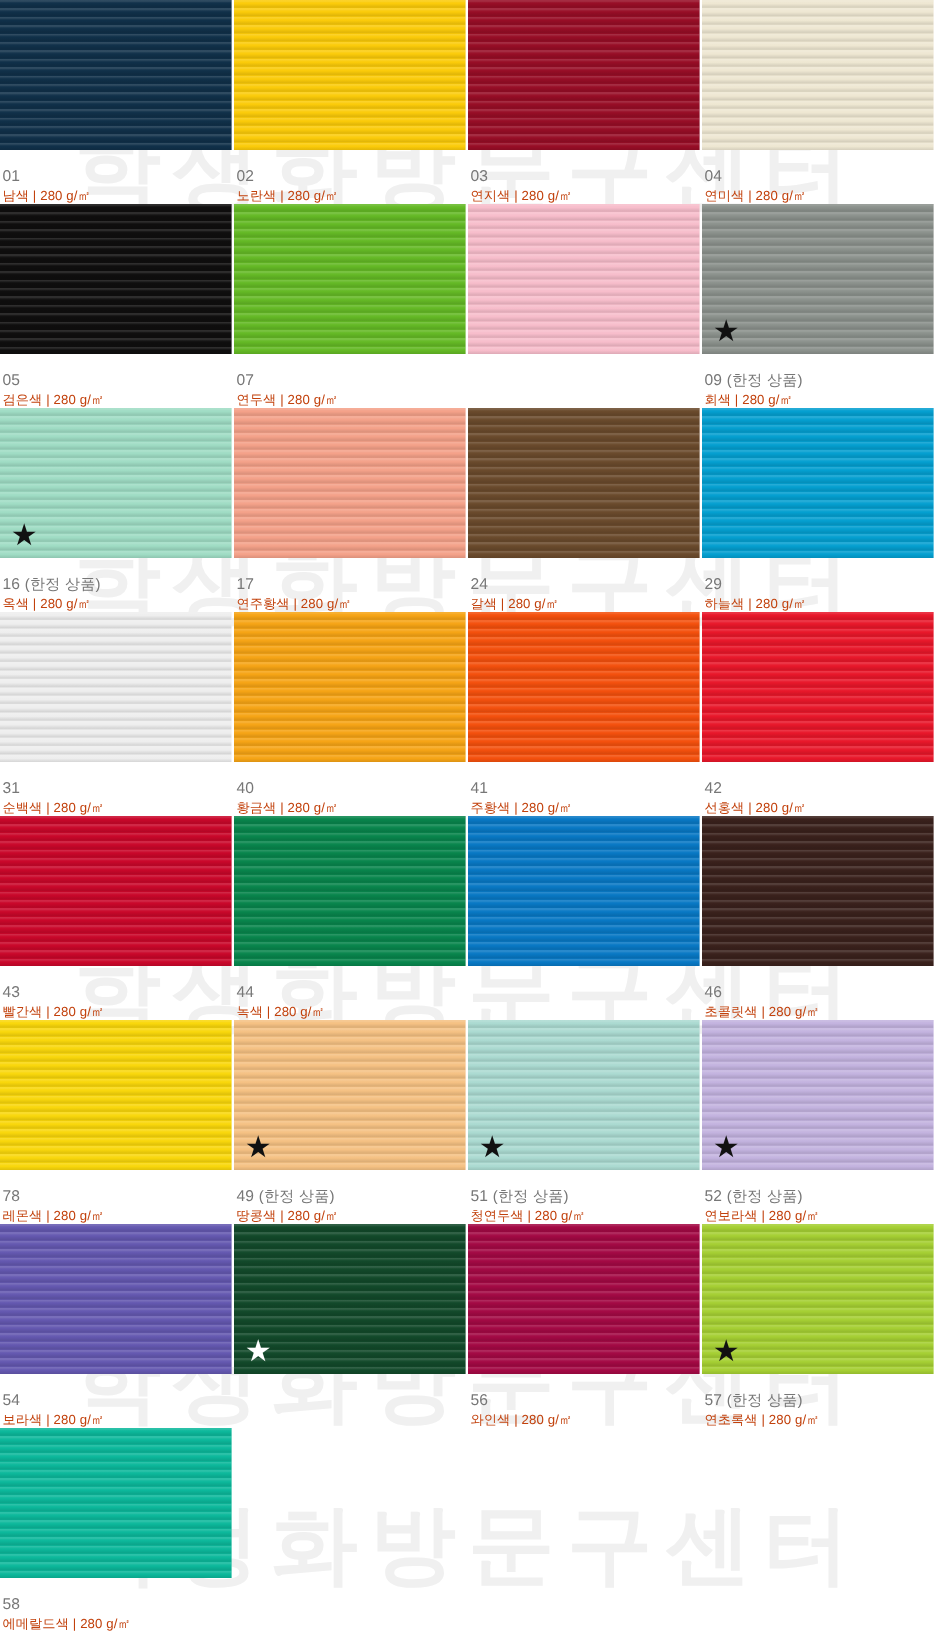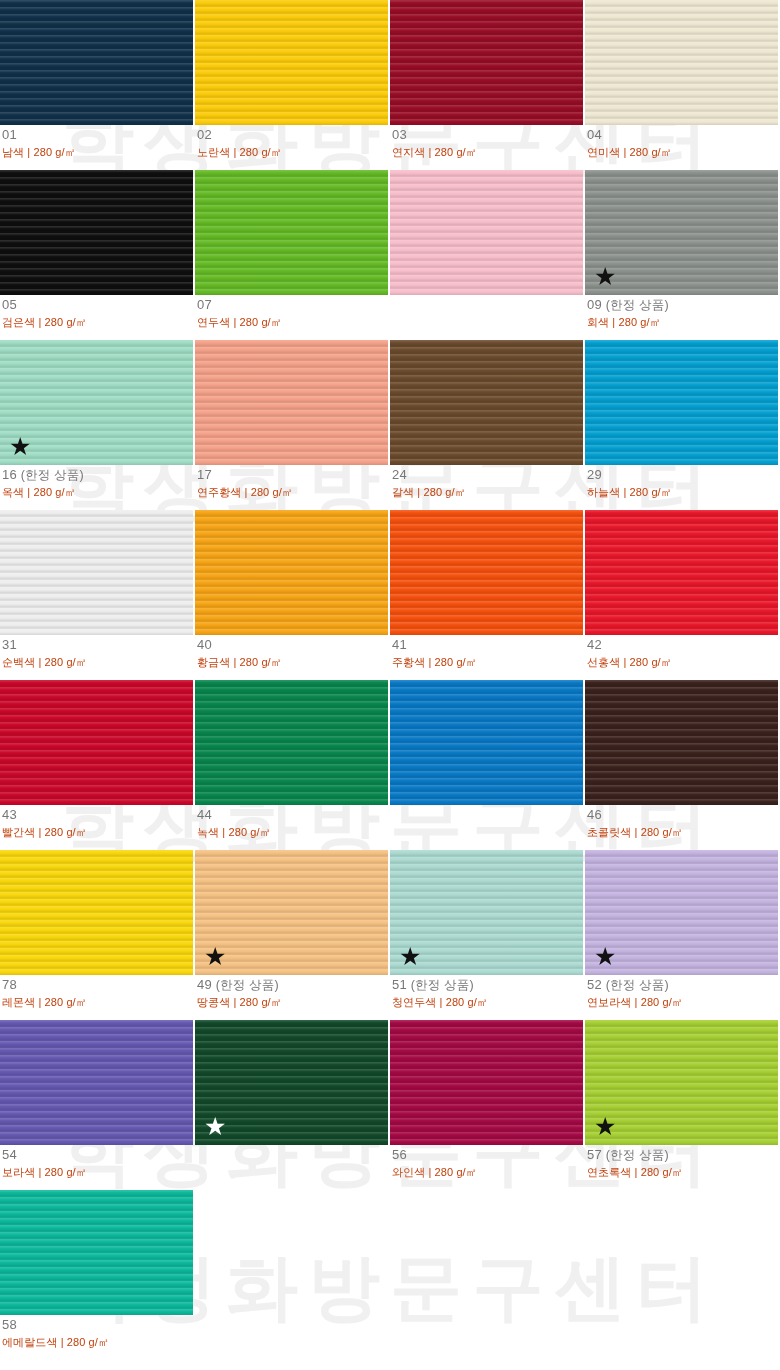--- a/index.html
+++ b/index.html
@@ -87,21 +87,21 @@
   .star-badge {
     position: absolute;
     left: 9px;
     bottom: 6px;
     font-size: 25px;
     line-height: 1;
     z-index: 3;
   }
 
   .swatch-label {
-    padding-top: 1px;
+    padding-top: 13px;
     padding-left: 2px;
     color: #6e6e6e;
     line-height: 1.45;
   }
   .label-code {
     font-size: 13px;
     color: #777777;
     letter-spacing: 0.2px;
     white-space: nowrap;
   }

